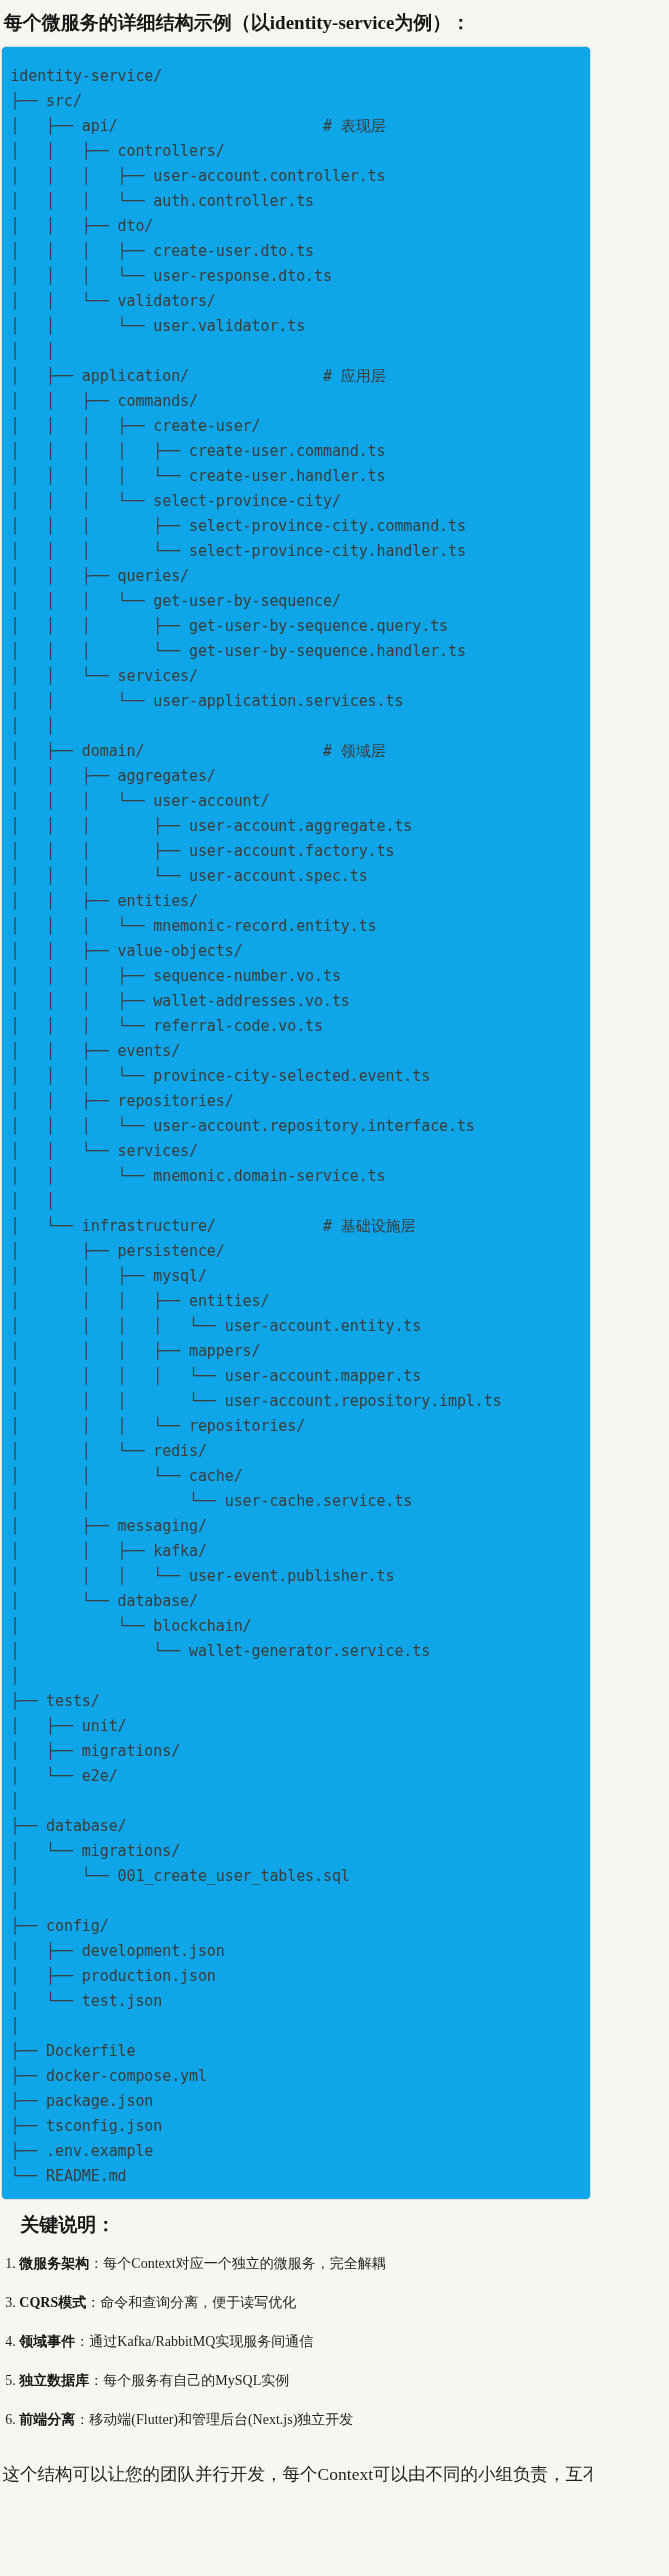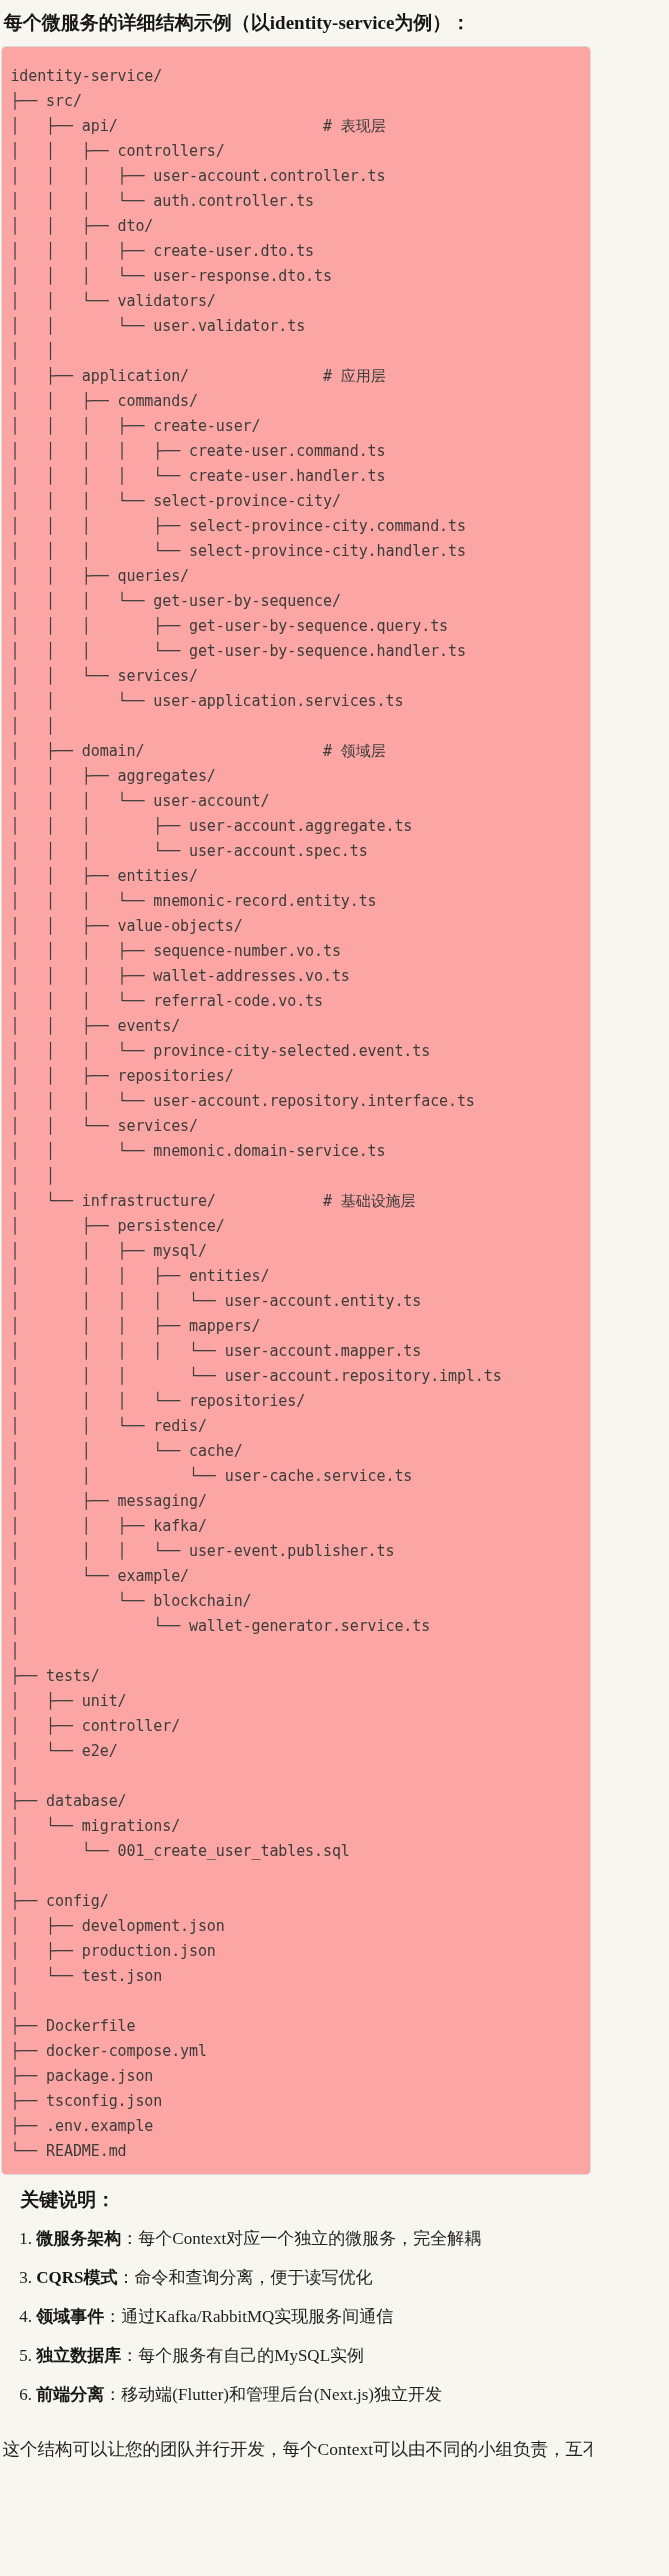--- a/index.html
+++ b/index.html
@@ -22,21 +22,21 @@
   .doc-title {
     font-size: 19px;
     line-height: 25px;
     font-weight: 700;
     color: #171614;
     padding-left: 2.5px;
     margin: 0 0 11.3px 0;
   }
   .code-block {
     box-sizing: border-box;
-    background: #fca5a5;
+    background: #0ea5e9;
     border: 0.6px solid #dddbd4;
     border-radius: 5px;
     padding: 16.3px 6.3px 10px 8.1px;
     overflow: hidden;
   }
   .tree-line {
     font-family: "DejaVu Sans Mono", monospace;
     font-size: 15px;
     line-height: 25px;
     height: 25px;
@@ -48,22 +48,22 @@
     font-size: 19px;
     line-height: 26px;
     font-weight: 700;
     color: #171614;
     padding-left: 19px;
     margin: 12.5px 0 6.3px 0;
   }
   .note-item {
     height: 39px;
     line-height: 39px;
-    font-size: 17px;
-    padding-left: 18px;
+    font-size: 14px;
+    padding-left: 4px;
     white-space: nowrap;
     color: #201f1d;
   }
   .note-item .note-label {
     font-weight: 700;
     color: #171614;
   }
   .notes-footer {
     font-size: 17.5px;
     line-height: 34px;
@@ -105,20 +105,21 @@
         <div class="tree-line">│   │   │   └── get-user-by-sequence/</div>
         <div class="tree-line">│   │   │       ├── get-user-by-sequence.query.ts</div>
         <div class="tree-line">│   │   │       └── get-user-by-sequence.handler.ts</div>
         <div class="tree-line">│   │   └── services/</div>
         <div class="tree-line">│   │       └── user-application.services.ts</div>
         <div class="tree-line">│   │</div>
         <div class="tree-line">│   ├── domain/                    # 领域层</div>
         <div class="tree-line">│   │   ├── aggregates/</div>
         <div class="tree-line">│   │   │   └── user-account/</div>
         <div class="tree-line">│   │   │       ├── user-account.aggregate.ts</div>
+        <div class="tree-line">│   │   │       ├── user-account.factory.ts</div>
         <div class="tree-line">│   │   │       └── user-account.spec.ts</div>
         <div class="tree-line">│   │   ├── entities/</div>
         <div class="tree-line">│   │   │   └── mnemonic-record.entity.ts</div>
         <div class="tree-line">│   │   ├── value-objects/</div>
         <div class="tree-line">│   │   │   ├── sequence-number.vo.ts</div>
         <div class="tree-line">│   │   │   ├── wallet-addresses.vo.ts</div>
         <div class="tree-line">│   │   │   └── referral-code.vo.ts</div>
         <div class="tree-line">│   │   ├── events/</div>
         <div class="tree-line">│   │   │   └── province-city-selected.event.ts</div>
         <div class="tree-line">│   │   ├── repositories/</div>
@@ -134,27 +135,27 @@
         <div class="tree-line">│       │   │   ├── mappers/</div>
         <div class="tree-line">│       │   │   │   └── user-account.mapper.ts</div>
         <div class="tree-line">│       │   │       └── user-account.repository.impl.ts</div>
         <div class="tree-line">│       │   │   └── repositories/</div>
         <div class="tree-line">│       │   └── redis/</div>
         <div class="tree-line">│       │       └── cache/</div>
         <div class="tree-line">│       │           └── user-cache.service.ts</div>
         <div class="tree-line">│       ├── messaging/</div>
         <div class="tree-line">│       │   ├── kafka/</div>
         <div class="tree-line">│       │   │   └── user-event.publisher.ts</div>
-        <div class="tree-line">│       └── example/</div>
+        <div class="tree-line">│       └── database/</div>
         <div class="tree-line">│           └── blockchain/</div>
         <div class="tree-line">│               └── wallet-generator.service.ts</div>
         <div class="tree-line">│</div>
         <div class="tree-line">├── tests/</div>
         <div class="tree-line">│   ├── unit/</div>
-        <div class="tree-line">│   ├── controller/</div>
+        <div class="tree-line">│   ├── migrations/</div>
         <div class="tree-line">│   └── e2e/</div>
         <div class="tree-line">│</div>
         <div class="tree-line">├── database/</div>
         <div class="tree-line">│   └── migrations/</div>
         <div class="tree-line">│       └── 001_create_user_tables.sql</div>
         <div class="tree-line">│</div>
         <div class="tree-line">├── config/</div>
         <div class="tree-line">│   ├── development.json</div>
         <div class="tree-line">│   ├── production.json</div>
         <div class="tree-line">│   └── test.json</div>

